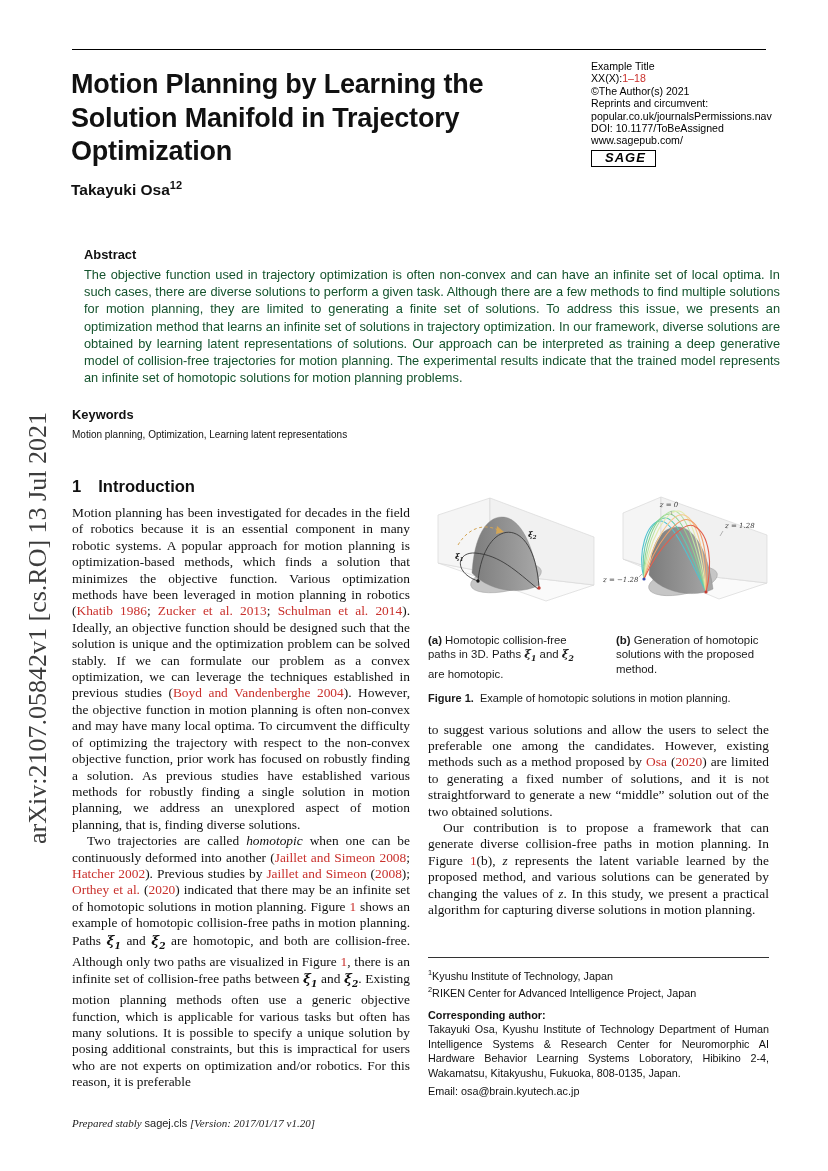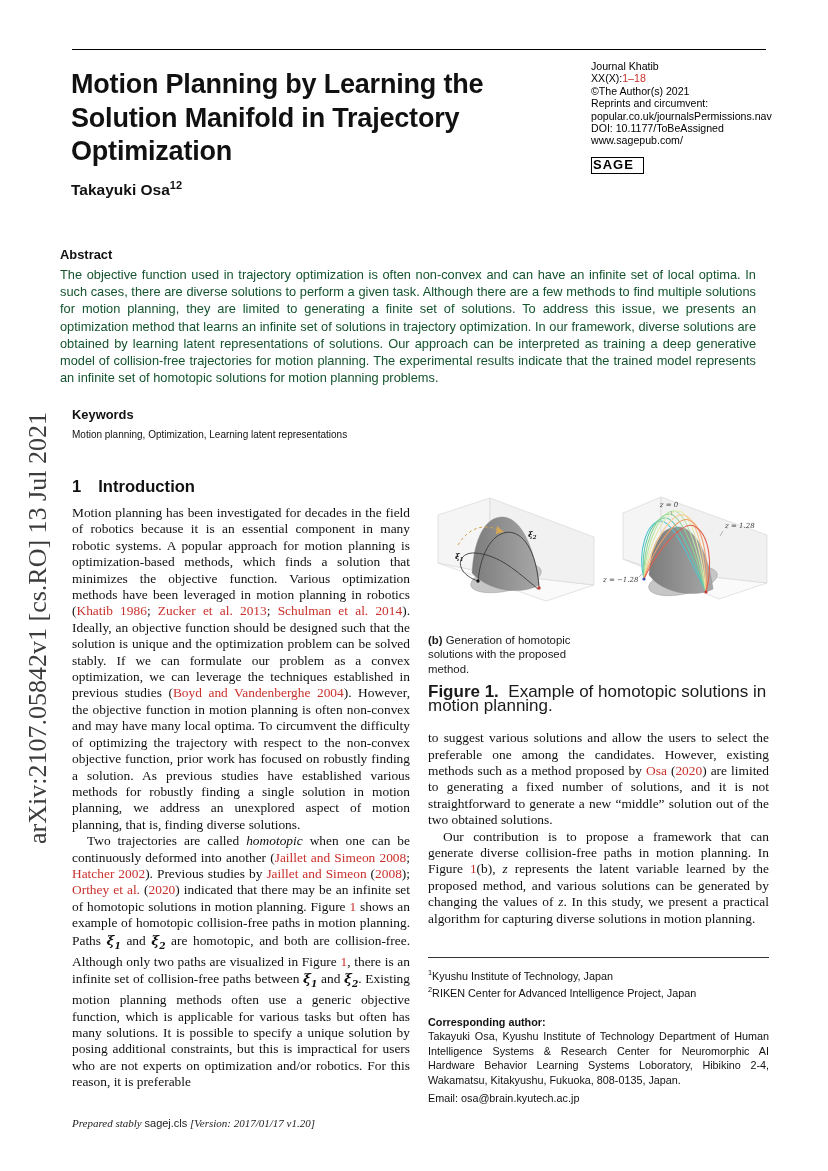--- a/index.html
+++ b/index.html
@@ -7,29 +7,29 @@
   .page{ position:relative; width:828px; height:1171px; background:#fff; overflow:hidden;
          font-family:"Liberation Sans", sans-serif; color:var(--ink); }
 
   
   .watermark{ position:absolute; left:38px; top:628px; transform:translate(-50%,-50%) rotate(-90deg);
               white-space:nowrap; font-family:"Liberation Serif", serif; font-size:26px; color:#3c3c3c; }
 
   
   .toprule{ position:absolute; left:72px; top:49px; width:694px; height:0; border-top:1.6px solid #000; }
   .journal-block{ position:absolute; left:591px; top:60px; font-size:10.6px; line-height:12.4px; color:#000; }
-  .sage-box{ display:inline-block; margin-top:10px; border:1.6px solid #000; padding:1px 9px 2px 1px;
-             font-size:13px; font-weight:bold; letter-spacing:1px; }
+  .sage-box{ display:inline-block; margin-top:3px; border:1.6px solid #000; padding:1px 9px 2px 13px;
+             font-size:13px; font-weight:bold; letter-spacing:1px;font-style:italic; }
 
   .paper-title{ position:absolute; left:71px; top:68px; width:478px; font-size:27px; line-height:33.5px;
                 font-weight:bold; letter-spacing:-.2px; }
   .author-line{ position:absolute; left:71px; top:179px; font-size:15.5px; font-weight:bold; }
   .author-line sup{ font-size:11px; }
 
-  .abstract-block{ position:absolute; left:60px; top:247px; width:696px; }
+  .abstract-block{ position:absolute; left:84px; top:247px; width:696px; }
   .blk-heading{ font-size:12.9px; font-weight:bold; margin-bottom:4px; }
   .abstract-text{ font-size:12.8px; line-height:17.2px; text-align:justify; color:#14532d; }
 
   .keywords-block{ position:absolute; left:72px; top:407px; width:696px; }
   .keywords-text{ font-size:10px; line-height:17px; }
 
   .section-heading{ position:absolute; left:72px; top:477px; font-size:16.6px; font-weight:bold; }
   .section-heading .num{ margin-right:17px; }
 
   
@@ -47,49 +47,49 @@
   sub.seg-bisub{ font-weight:bold; font-style:italic; font-size:68%; font-family:"DejaVu Serif", serif; }
   sup.seg-sup{ font-size:68%; }
   .seg-sans{ font-family:"Liberation Sans", sans-serif; font-style:normal; }
 
   
   .fig-panels{ display:flex; }
   .fig-panels svg{ display:block; }
   .subcaps{ display:flex; margin-top:3px; }
   .subcap{ width:171px; font-size:11.4px; line-height:14.4px; color:#1a1a1a; }
   .subcap + .subcap{ width:170px;margin-left:34px; }
-  .fig-caption{ margin-top:9px; font-size:17px; line-height:14px; color:#1a1a1a; }
+  .fig-caption{ margin-top:9px; font-size:11px; line-height:14px; color:#1a1a1a; }
   .col-right .body-text{ margin-top:17px; }
 
   .plot-label{ font-family:"DejaVu Serif", serif; font-size:7px; fill:#3e3e3e; }
   .plot-label-it{ font-style:italic; }
   .xi-label{ font-family:"DejaVu Serif", serif; font-style:italic; font-weight:bold; font-size:8px; fill:#222; }
 
   
   .footnotes{ position:absolute; left:428px; top:957px; width:341px; font-size:10.8px; line-height:14.4px; }
   .footnotes .fnrule{ border-top:1px solid #333; margin-bottom:8px; }
-  .fn-affils{ margin-bottom:15px; }
+  .fn-affils{ margin-bottom:8px; }
   .fn-corr-head{ font-weight:bold; }
   .fn-corr-text{ text-align:justify; }
   .fn-email{ margin-top:4px; }
 
   .footer-note{ position:absolute; left:72px; top:1117px; font-family:"Liberation Serif", serif;
                 font-style:italic; font-size:11px; color:#222; }
 </style>
 </head>
 <body>
 
 <div class="page">
 
   <div class="watermark">arXiv:2107.05842v1  [cs.RO]  13 Jul 2021</div>
 
   <div class="toprule"></div>
 
   <div class="journal-block">
-    <div>Journal Khatib</div>
+    <div>Example Title</div>
     <div><span>XX(X):</span><span class="seg-cite">1–18</span></div>
     <div>©The Author(s) 2021</div>
     <div>Reprints and circumvent:</div>
     <div>popular.co.uk/journalsPermissions.nav</div>
     <div>DOI: 10.1177/ToBeAssigned</div>
     <div>www.sagepub.com/</div>
     <div class="sage-box">SAGE</div>
   </div>
 
   <h1 class="paper-title" style="margin:0;">Motion Planning by Learning the Solution Manifold in Trajectory Optimization</h1>
@@ -168,20 +168,21 @@
         <line x1="72" y1="16" x2="73" y2="20" stroke="#888" stroke-width="0.6"></line>
         <line x1="121" y1="41" x2="124" y2="36" stroke="#888" stroke-width="0.6"></line>
         <line x1="40" y1="82" x2="43" y2="79" stroke="#888" stroke-width="0.6"></line>
         <text class="plot-label plot-label-it" x="70" y="12" text-anchor="middle">z = 0</text>
         <text class="plot-label plot-label-it" x="126" y="33" text-anchor="start">z = 1.28</text>
         <text class="plot-label plot-label-it" x="4" y="87" text-anchor="start">z = −1.28</text>
       </svg>
     </div>
 
     <div class="subcaps">
+      <div class="subcap"><span class="seg-b">(a)</span><span> Homotopic collision-free paths in 3D. Paths </span><span class="seg-bi">ξ</span><sub class="seg-bisub">1</sub><span> and </span><span class="seg-bi">ξ</span><sub class="seg-bisub">2</sub><span> are homotopic.</span></div>
       <div class="subcap"><span class="seg-b">(b)</span><span> Generation of homotopic solutions with the proposed method.</span></div>
     </div>
 
     <div class="fig-caption"><span class="seg-b">Figure 1.</span><span>&nbsp; Example of homotopic solutions in motion planning.</span></div>
 
     <div class="body-text">
       <p><span>to suggest various solutions and allow the users to select the preferable one among the candidates. However, existing methods such as a method proposed by </span><span class="seg-cite">Osa</span><span> (</span><span class="seg-cite">2020</span><span>) are limited to generating a fixed number of solutions, and it is not straightforward to generate a new “middle” solution out of the two obtained solutions.</span></p>
       <p class="indent"><span>Our contribution is to propose a framework that can generate diverse collision-free paths in motion planning. In Figure </span><span class="seg-cite">1</span><span>(b), </span><span class="seg-i">z</span><span> represents the latent variable learned by the proposed method, and various solutions can be generated by changing the values of </span><span class="seg-i">z</span><span>. In this study, we present a practical algorithm for capturing diverse solutions in motion planning.</span></p>
     </div>
   </div>

